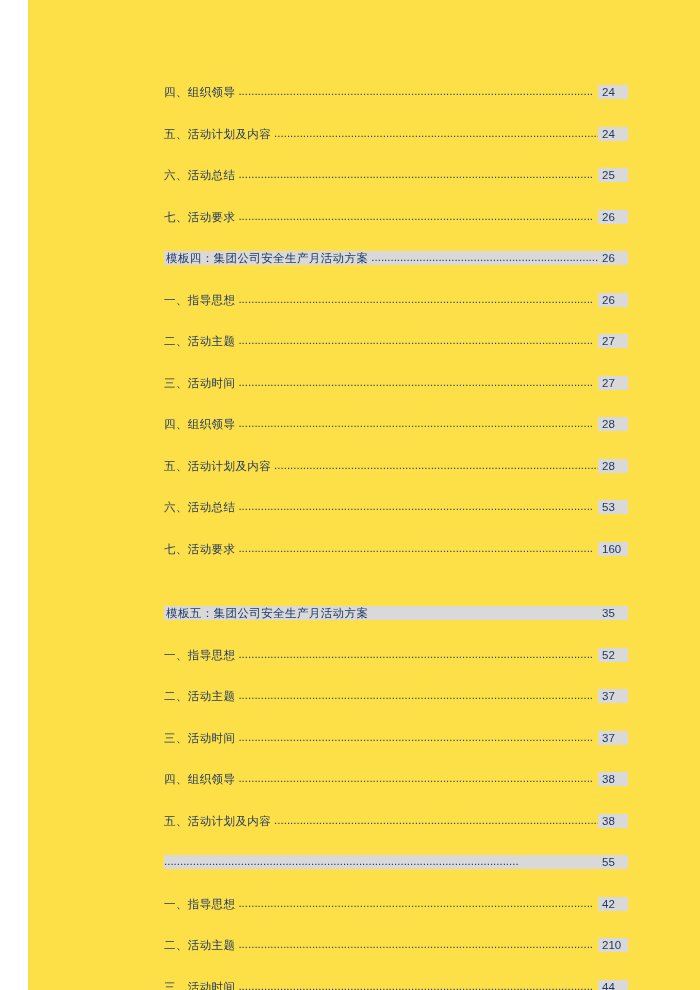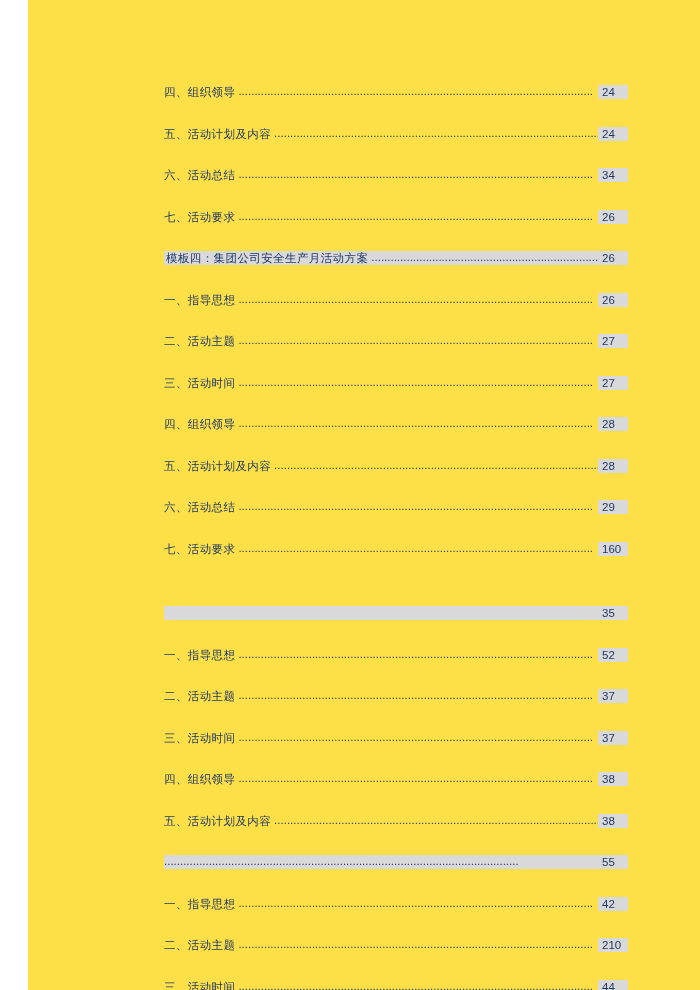--- a/index.html
+++ b/index.html
@@ -92,21 +92,21 @@
         <span class="page-num">24</span>
       </div>
       <div class="toc-entry">
         <span class="label">五、活动计划及内容</span>
         <span class="leader">...............................................................................................................</span>
         <span class="page-num">24</span>
       </div>
       <div class="toc-entry">
         <span class="label">六、活动总结</span>
         <span class="leader">...............................................................................................................</span>
-        <span class="page-num">34</span>
+        <span class="page-num">25</span>
       </div>
       <div class="toc-entry">
         <span class="label">七、活动要求</span>
         <span class="leader">...............................................................................................................</span>
         <span class="page-num">26</span>
       </div>
       <div class="toc-entry heading">
         <span class="label">模板四：集团公司安全生产月活动方案</span>
         <span class="leader">...............................................................................................................</span>
         <span class="page-num">26</span>
@@ -132,29 +132,30 @@
         <span class="page-num">28</span>
       </div>
       <div class="toc-entry">
         <span class="label">五、活动计划及内容</span>
         <span class="leader">...............................................................................................................</span>
         <span class="page-num">28</span>
       </div>
       <div class="toc-entry">
         <span class="label">六、活动总结</span>
         <span class="leader">...............................................................................................................</span>
-        <span class="page-num">29</span>
+        <span class="page-num">53</span>
       </div>
       <div class="toc-entry">
         <span class="label">七、活动要求</span>
         <span class="leader">...............................................................................................................</span>
         <span class="page-num">160</span>
       </div>
       <div class="spacer-lg"></div>
       <div class="toc-entry heading nodots">
+        <span class="label">模板五：集团公司安全生产月活动方案</span>
         <span class="leader">...............................................................................................................</span>
         <span class="page-num">35</span>
       </div>
       <div class="toc-entry">
         <span class="label">一、指导思想</span>
         <span class="leader">...............................................................................................................</span>
         <span class="page-num">52</span>
       </div>
       <div class="toc-entry">
         <span class="label">二、活动主题</span>

